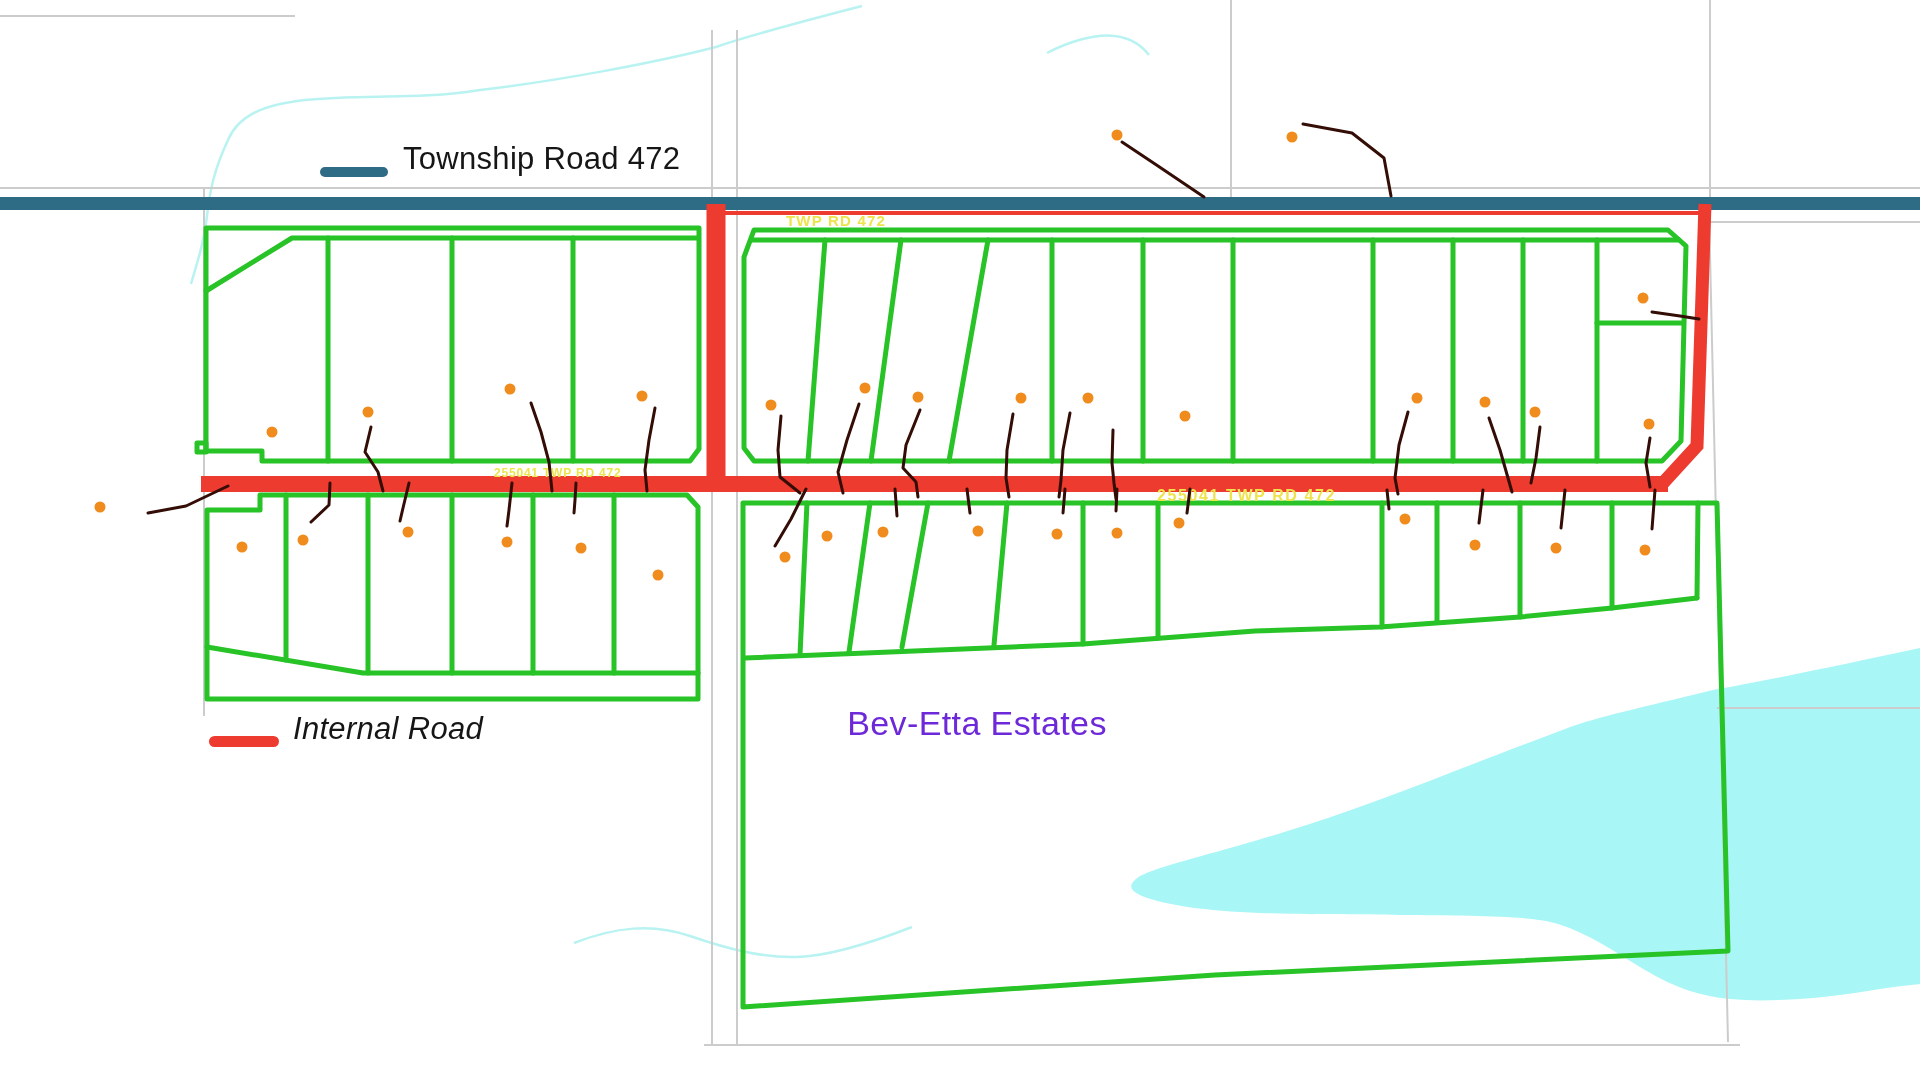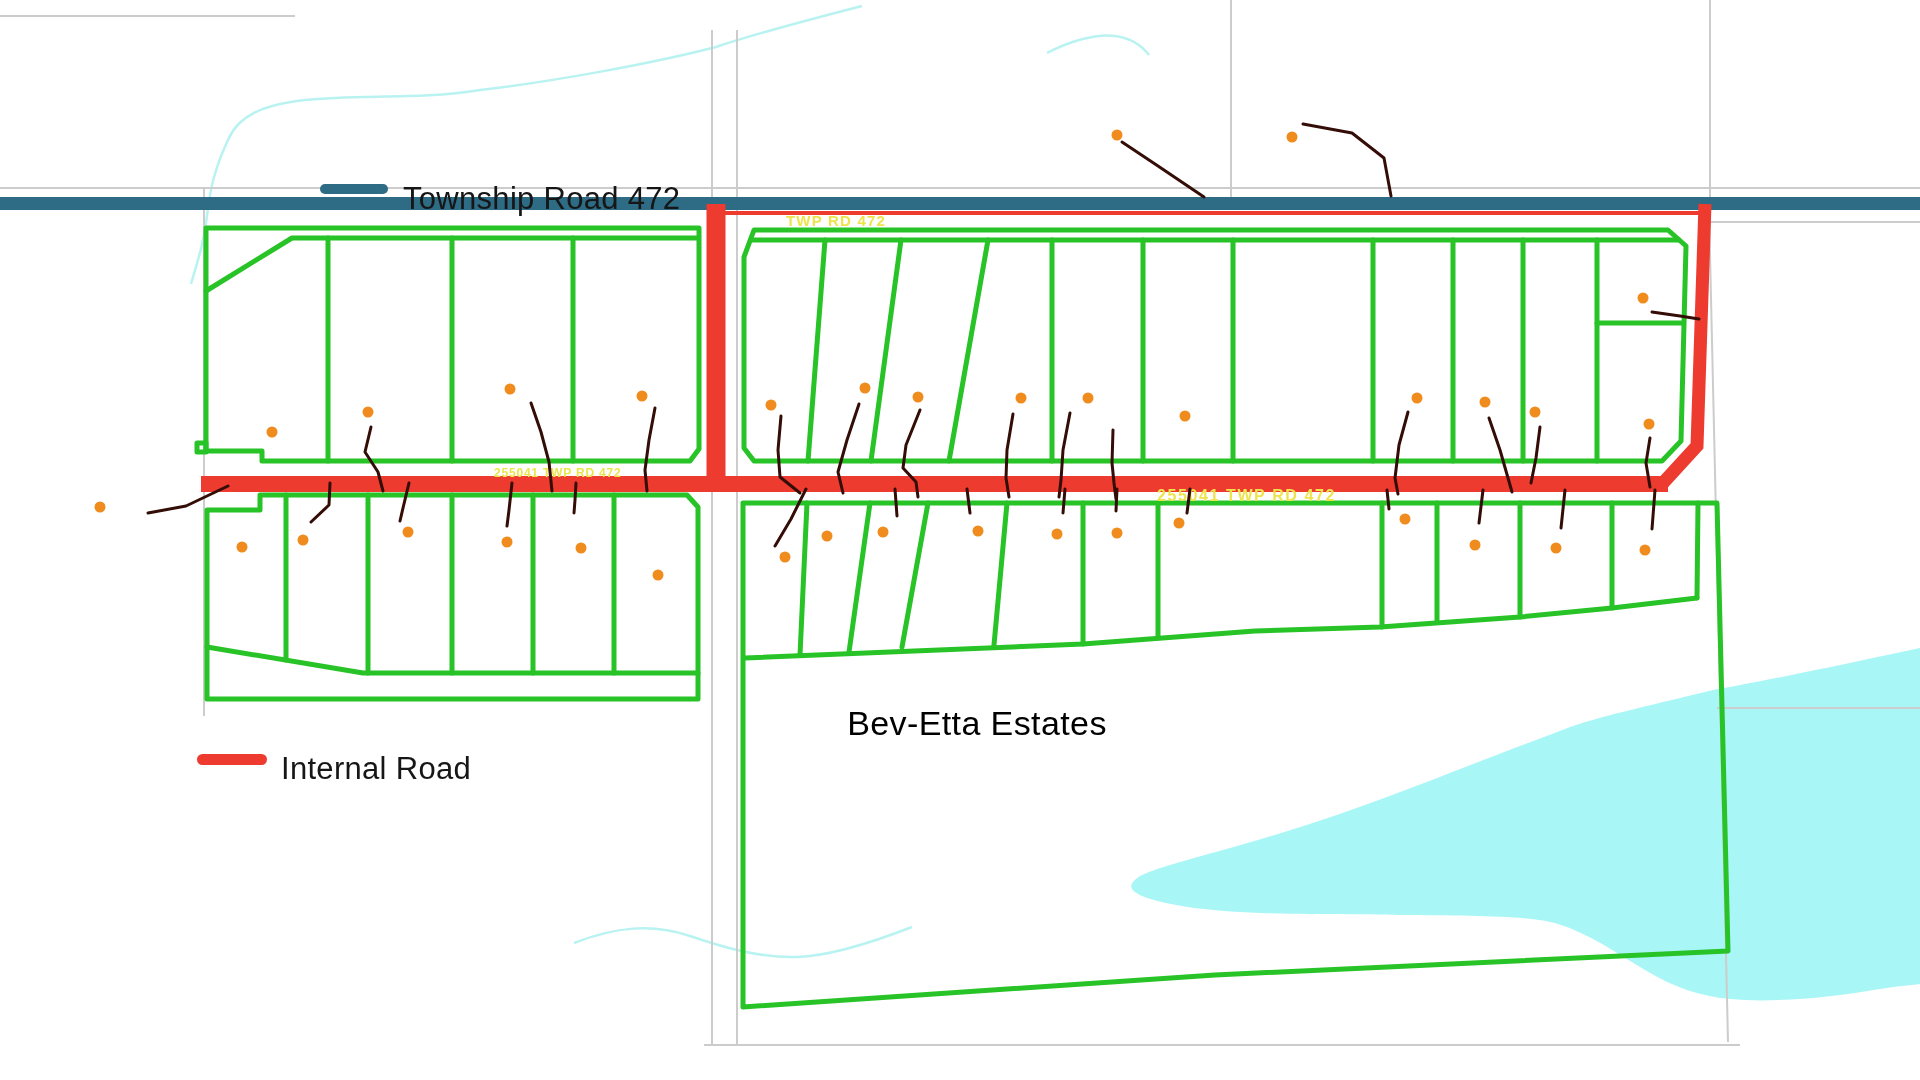--- a/index.html
+++ b/index.html
@@ -2,30 +2,30 @@
 <html><head>
 <meta charset="utf-8">
 <style>
   html,body{margin:0;padding:0;}
   body{
     width:1920px;height:1080px;overflow:hidden;background:#ffffff;
     font-family:"Liberation Sans", sans-serif;position:relative;
   }
   .stage{position:absolute;inset:0;width:1920px;height:1080px;}
   #map-svg{position:absolute;left:0;top:0;width:1920px;height:1080px;display:block;}
-  .legend-item{position:absolute;display:flex;align-items:flex-start;margin-top:40px;}
+  .legend-item{position:absolute;display:flex;align-items:flex-end;}
   .legend-swatch{display:inline-block;border-radius:6px;}
   .legend-label{color:#161616;font-size:31px;font-weight:500;letter-spacing:0.3px;white-space:nowrap;}
   #legend-township{left:320px;top:141px;}
   #legend-township .legend-swatch{width:68px;height:10px;background:#2e6b84;margin-right:15px;margin-top:3px;}
-  #legend-internal{left:197px;top:711px;}
+  #legend-internal{left:209px;top:711px;font-style:italic;}
   #legend-internal .legend-swatch{width:70px;height:11px;background:#ee3b30;margin-right:14px;margin-top:3px;}
   .map-title{
     position:absolute;left:697px;top:700px;width:560px;text-align:center;
-    color:#000000;font-size:34px;font-weight:500;line-height:46px;letter-spacing:0.4px;
+    color:#6d28d9;font-size:34px;font-weight:500;line-height:46px;letter-spacing:0.4px;
   }
 </style>
 </head>
 <body>
 
 <div class="stage">
   <svg id="map-svg" xmlns="http://www.w3.org/2000/svg" viewBox="0 0 1920 1080">
       <g>
         <path d="M862,6 C800,22 748,36 716,47 C650,64 550,82 480,90 C420,100 360,94 305,100 C262,105 238,116 228,140 C214,170 210,190 207,216 C204,242 198,260 191,284" fill="none" stroke="#b9f3f1" stroke-width="2.5"></path>
         <path d="M1047,53 C1068,42 1096,33 1115,36 C1131,38 1142,46 1149,55" fill="none" stroke="#b9f3f1" stroke-width="2.5"></path>

